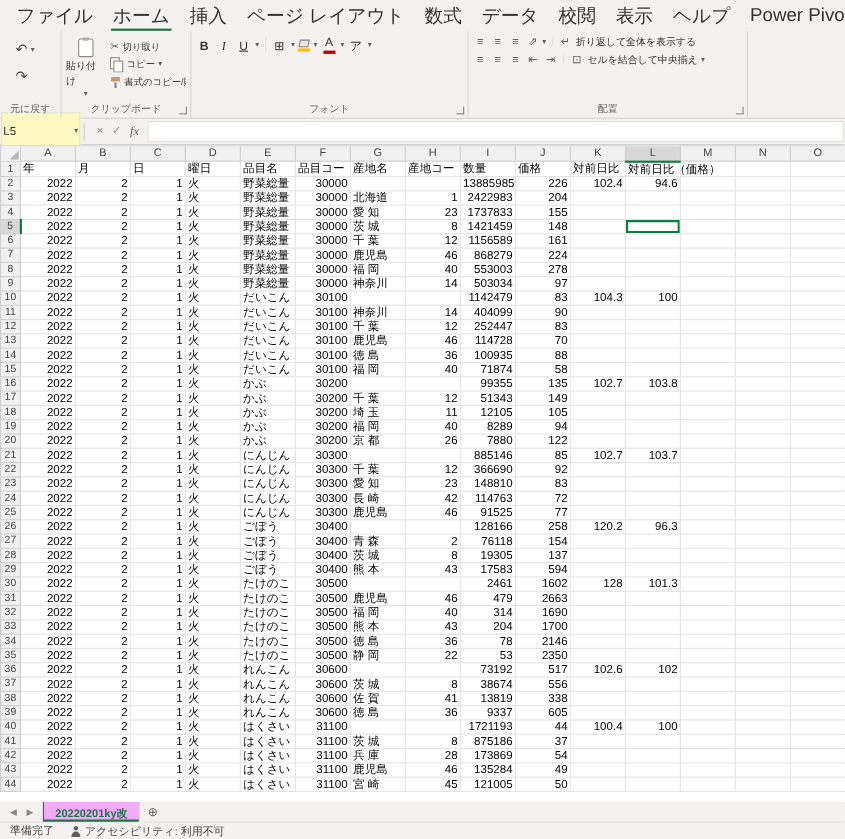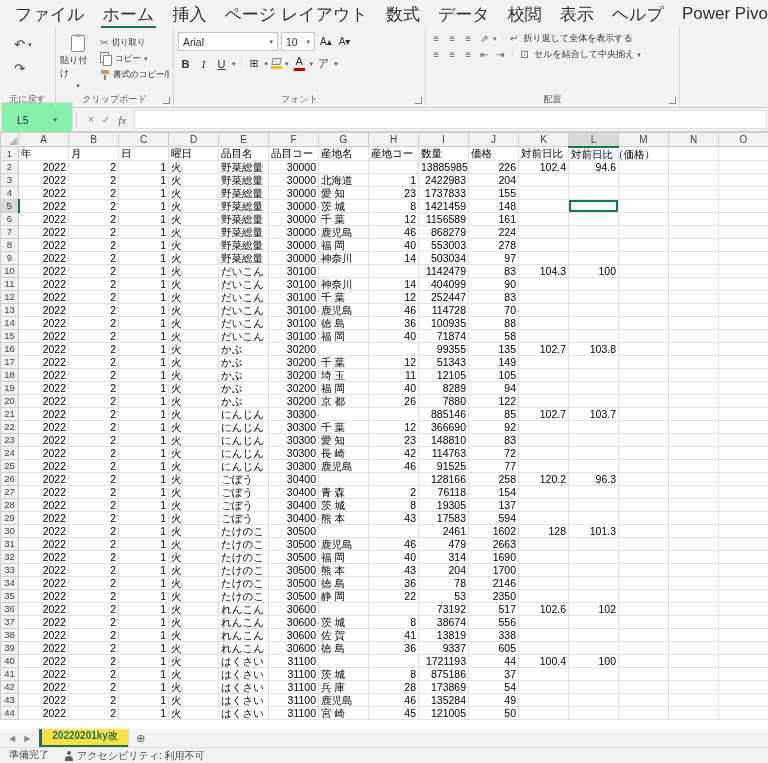--- a/index.html
+++ b/index.html
@@ -52,21 +52,21 @@
 .fill-ic{display:flex;flex-direction:column;align-items:center;gap:1px}
 .bucket{width:9px;height:7px;border:1px solid #8a8886;transform:skewX(-12deg);background:#e8e8e8}
 .yellow-bar{width:11px;height:3px;background:#ffc000}
 .g-align{width:254px}
 .al-icon{font-size:10px;color:#605e5c;width:13px;text-align:center}
 .txt-btn{display:flex;align-items:center;gap:3px;font-size:9px;white-space:nowrap}
 .g-num{flex:1;min-width:0}
 .num-combo{width:76px}
 
 .fbar{height:24px;flex:none;display:flex;align-items:center;background:#f3f2f1;border-bottom:1px solid #d1cfcd;padding:2px 1px}
-.name-box{width:72px;flex:none;height:36px;background:#86efac;border:1px solid #e1dfdd;display:flex;align-items:center;padding:0 15px;font-size:10.5px}
+.name-box{width:72px;flex:none;height:36px;background:#fef9c3;border:1px solid #e1dfdd;display:flex;align-items:center;padding:0 1px;font-size:10.5px}
 .name-box .mini-arrow{margin-left:auto}
 .fbtns{display:flex;align-items:center;gap:8px;padding:0 8px;color:#8a8886;font-size:10px}
 .fx{font-style:italic;font-family:"Liberation Serif",serif;color:#605e5c;font-size:11px}
 .finput{flex:1;height:19px;background:#fff;border:1px solid #e1dfdd}
 .vdiv{width:1px;height:16px;background:#d1cfcd;margin:0 3px}
 
 .gridwrap{flex:1;overflow:hidden;background:#fff}
 table{border-collapse:collapse;table-layout:fixed;width:768px}
 th{background:#f1f1f1;border:1px solid #d0cecd;font-weight:400;color:#444;font-size:10px;text-align:center;padding:0}
 thead th{height:14px;width:50px}
@@ -76,21 +76,21 @@
 td.num{text-align:right}
 td.spill{overflow:visible}
 th.selcol{background:#d8d8d8;border-bottom:2px solid #107C41}
 th.selrow{background:#d8d8d8;border-right:2px solid #107C41}
 td.selcell{box-shadow:inset 0 0 0 2px #107C41}
 .corner{position:relative}
 .corner::after{content:"";position:absolute;right:1px;bottom:1px;border-left:8px solid transparent;border-bottom:8px solid #b8b6b4}
 
 .sheetbar{height:19px;flex:none;display:flex;align-items:stretch;background:#f3f2f1;border-bottom:1px solid #e1dfdd}
 .snav{display:flex;align-items:center;gap:9px;padding:0 9px;color:#8a8886;font-size:8px}
-.stab{background:#fde047;display:flex;align-items:flex-start;padding:0 10px;font-size:10px;color:#217346;font-weight:700;border-left:3px solid #0f766e;border-right:1px solid #d8d6d4;position:relative}
+.stab{background:#f0abfc;display:flex;align-items:flex-end;padding:0 10px;font-size:10px;color:#217346;font-weight:700;border-left:1px solid #0f766e;border-right:1px solid #d8d6d4;position:relative}
 .stab::after{content:"";position:absolute;left:0;right:0;bottom:0;height:2px;background:#217346}
 .addsheet{width:24px;display:flex;align-items:center;justify-content:center;color:#605e5c;font-size:11px}
 
 .statusbar{flex:none;height:15px;display:flex;gap:16px;padding:0 9px;background:#f3f2f1;font-size:10px;color:#444}
 .acc{display:flex;align-items:center;gap:4px}
 .person-icon{position:relative;width:8px;height:10px;flex:none}
 .person-icon::before{content:"";position:absolute;top:0;left:2px;width:4px;height:4px;border-radius:50%;background:#605e5c}
 .person-icon::after{content:"";position:absolute;bottom:0;left:0;width:8px;height:5px;border-radius:4px 4px 0 0;background:#605e5c}
 </style>
 </head>
@@ -146,32 +146,20 @@
           <span class="fp-icon"></span>
           <span>書式のコピー/貼り付け</span>
         </div>
       </div>
       <span class="launcher"></span>
       <div class="rgroup-label">クリップボード</div>
     </div>
 
     <div class="rgroup g-font">
       <div class="stack">
-        <div class="hrow">
-          <div class="combo font-name">
-            <span>Arial</span>
-            <span class="mini-arrow">▾</span>
-          </div>
-          <div class="combo font-size">
-            <span>10</span>
-            <span class="mini-arrow">▾</span>
-          </div>
-          <span class="fmt-btn gs">A▴</span>
-          <span class="fmt-btn gs">A▾</span>
-        </div>
         <div class="hrow">
           <span class="fmt-btn bold">B</span>
           <span class="fmt-btn italic">I</span>
           <span class="fmt-btn und">U</span>
           <span class="mini-arrow">▾</span>
           <span class="vdiv-r"></span>
           <span class="fmt-btn">⊞</span>
           <span class="mini-arrow">▾</span>
           <span class="fill-ic">
             <span class="bucket"></span>

